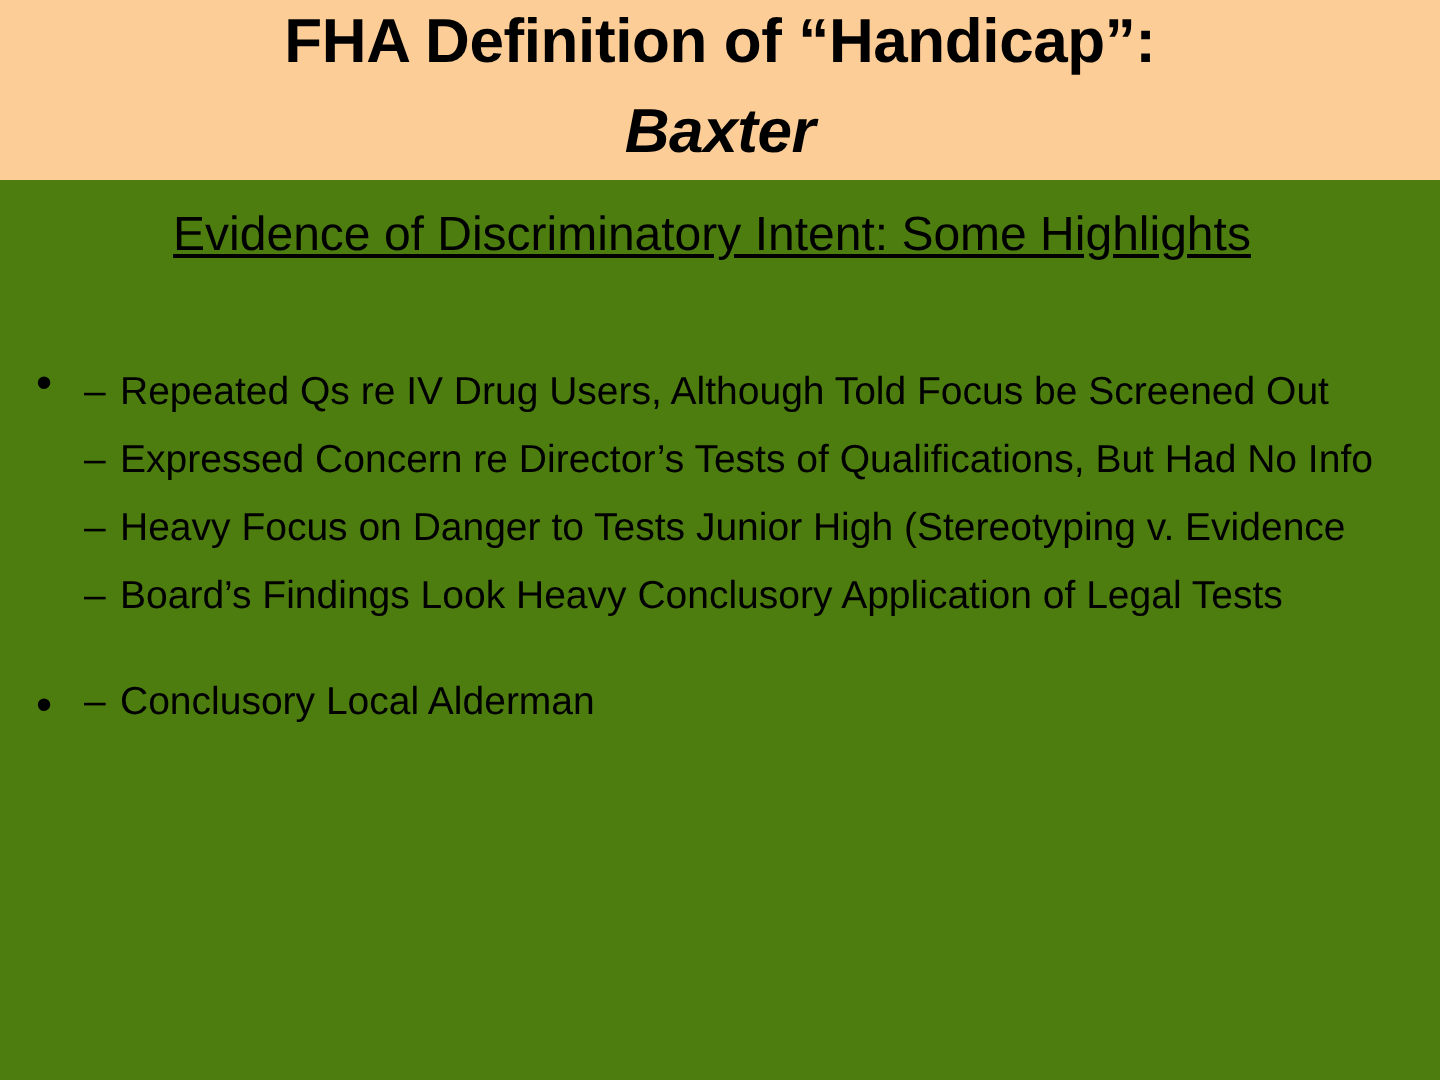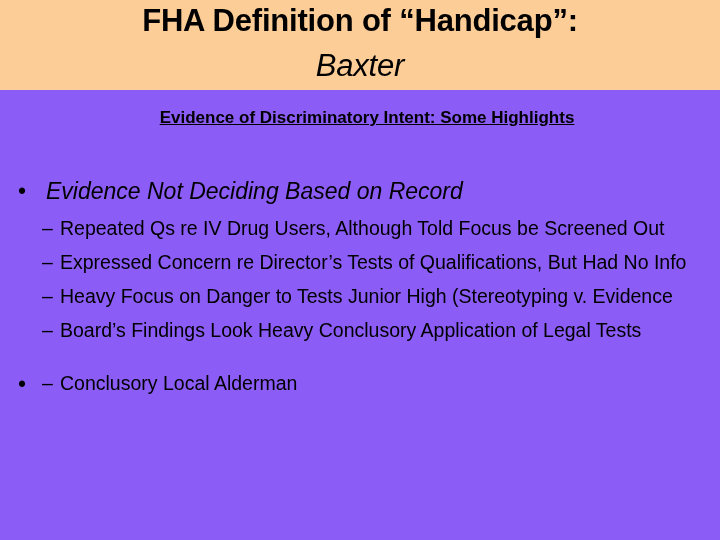--- a/index.html
+++ b/index.html
@@ -10,21 +10,21 @@
     width: 720px;
     height: 540px;
     background: #ffffff;
     font-family: "Liberation Sans", sans-serif;
     overflow: hidden;
   }
   .slide {
     position: relative;
     width: 720px;
     height: 540px;
-    background: #8b5cf6;
+    background: #4d7c0f;
     overflow: hidden;
   }
   .title-band {
     position: absolute;
     left: 0;
     top: 0;
     width: 720px;
     height: 90px;
     background: #fccd96;
   }
@@ -36,30 +36,30 @@
     text-align: center;
     font-size: 31px;
     font-weight: bold;
     line-height: 45px;
     color: #000000;
     letter-spacing: -0.2px;
   }
   .title-line2 {
     display: block;
     font-style: italic;
-    font-weight: normal;
+    font-weight: bold;
   }
   .subtitle {
     position: absolute;
-    left: 27px;
+    left: 16px;
     top: 98px;
     width: 680px;
     text-align: center;
-    font-size: 17px;
-    font-weight: bold;
+    font-size: 24px;
+    font-weight: normal;
     line-height: 39px;
     color: #000000;
     text-decoration: underline;
   }
   .body-area {
     position: absolute;
     left: 0;
     top: 175px;
     width: 720px;
   }
@@ -115,21 +115,20 @@
     <span>FHA Definition of “Handicap”:</span>
     <span class="title-line2">Baxter</span>
   </div>
 
   <div class="subtitle">Evidence of Discriminatory Intent:  Some Highlights</div>
 
   <div class="body-area">
 
     <div class="lvl1">
       <span class="bullet">•</span>
-      <span>Evidence Not Deciding Based on Record</span>
     </div>
 
     <div class="lvl2">
       <span class="dash">–</span>
       <span class="txt">Repeated Qs re IV Drug Users, Although Told Focus be Screened Out</span>
     </div>
 
     <div class="lvl2 tight">
       <span class="dash">–</span>
       <span class="txt">Expressed Concern re Director’s Tests of Qualifications, But Had No Info</span>

